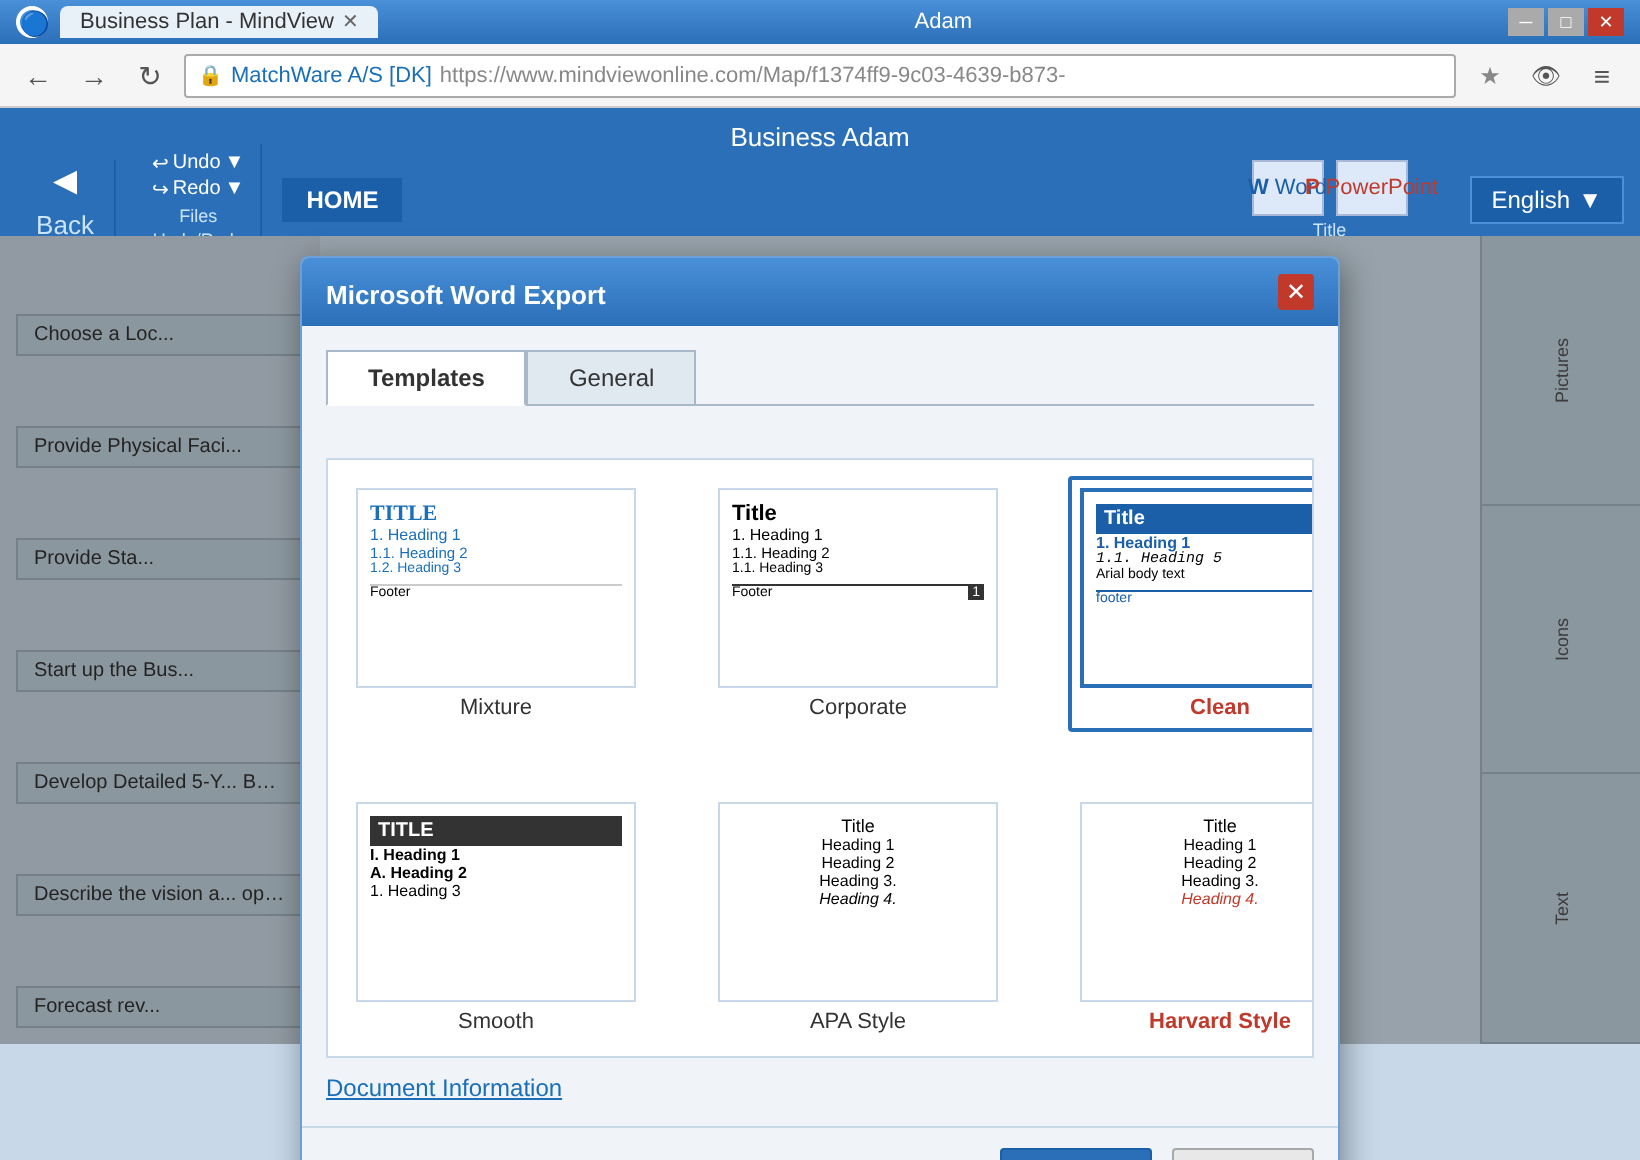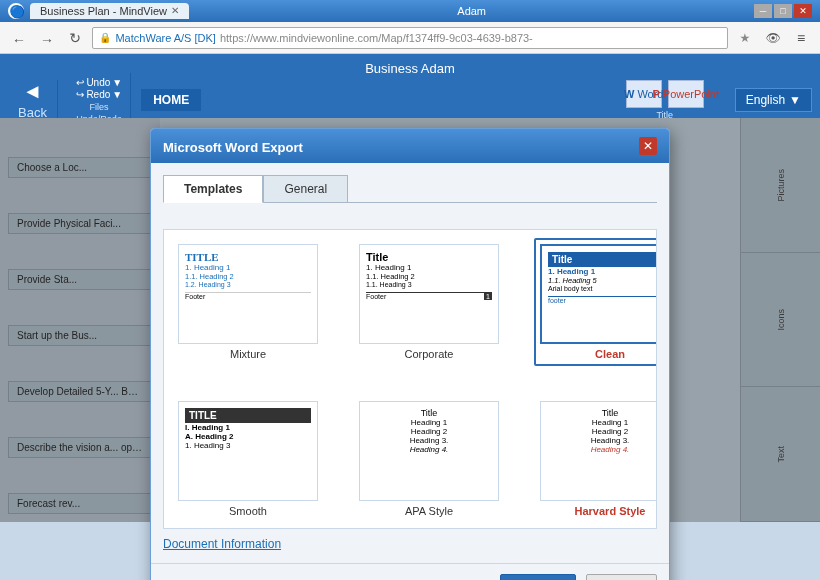--- a/index.html
+++ b/index.html
@@ -82,21 +82,21 @@
     .tp-mixture .tp-footer { font-size: 7px; border-top: 1px solid #ccc; margin-top: 4px; }
 
     .tp-corporate .tp-title { font-size: 11px; font-weight: bold; }
     .tp-corporate .tp-h1 { font-size: 8px; }
     .tp-corporate .tp-h2 { font-size: 7.5px; }
     .tp-corporate .tp-h3 { font-size: 7px; }
     .tp-corporate .tp-footer { font-size: 7px; border-top: 1px solid #333; margin-top: 4px; display: flex; justify-content: space-between; }
 
     .tp-clean .tp-title { background: #1a5fa8; color: white; font-size: 10px; font-weight: bold; padding: 2px 4px; }
     .tp-clean .tp-h1 { color: #1a5fa8; font-size: 8px; font-weight: bold; }
-    .tp-clean .tp-h2 { font-size: 7.5px; font-style: italic; }
+    .tp-clean .tp-h2 { font-size: 7.5px; font-style: italic; font-family: Liberation Mono, monospace; }
     .tp-clean .tp-body { font-size: 7px; }
     .tp-clean .tp-footer { font-size: 7px; border-top: 1px solid #1a5fa8; margin-top: 4px; display: flex; justify-content: space-between; color: #1a5fa8; }
 
     .tp-smooth .tp-title { background: #333; color: white; font-size: 10px; font-weight: bold; padding: 2px 4px; }
     .tp-smooth .tp-h1 { font-size: 8px; font-weight: bold; }
     .tp-smooth .tp-h2 { font-size: 8px; font-weight: bold; }
     .tp-smooth .tp-h3 { font-size: 8px; }
 
     .tp-apa .tp-title { font-size: 9px; text-align: center; }
     .tp-apa .tp-h1, .tp-apa .tp-h2, .tp-apa .tp-h3, .tp-apa .tp-h4 { font-size: 8px; text-align: center; }

